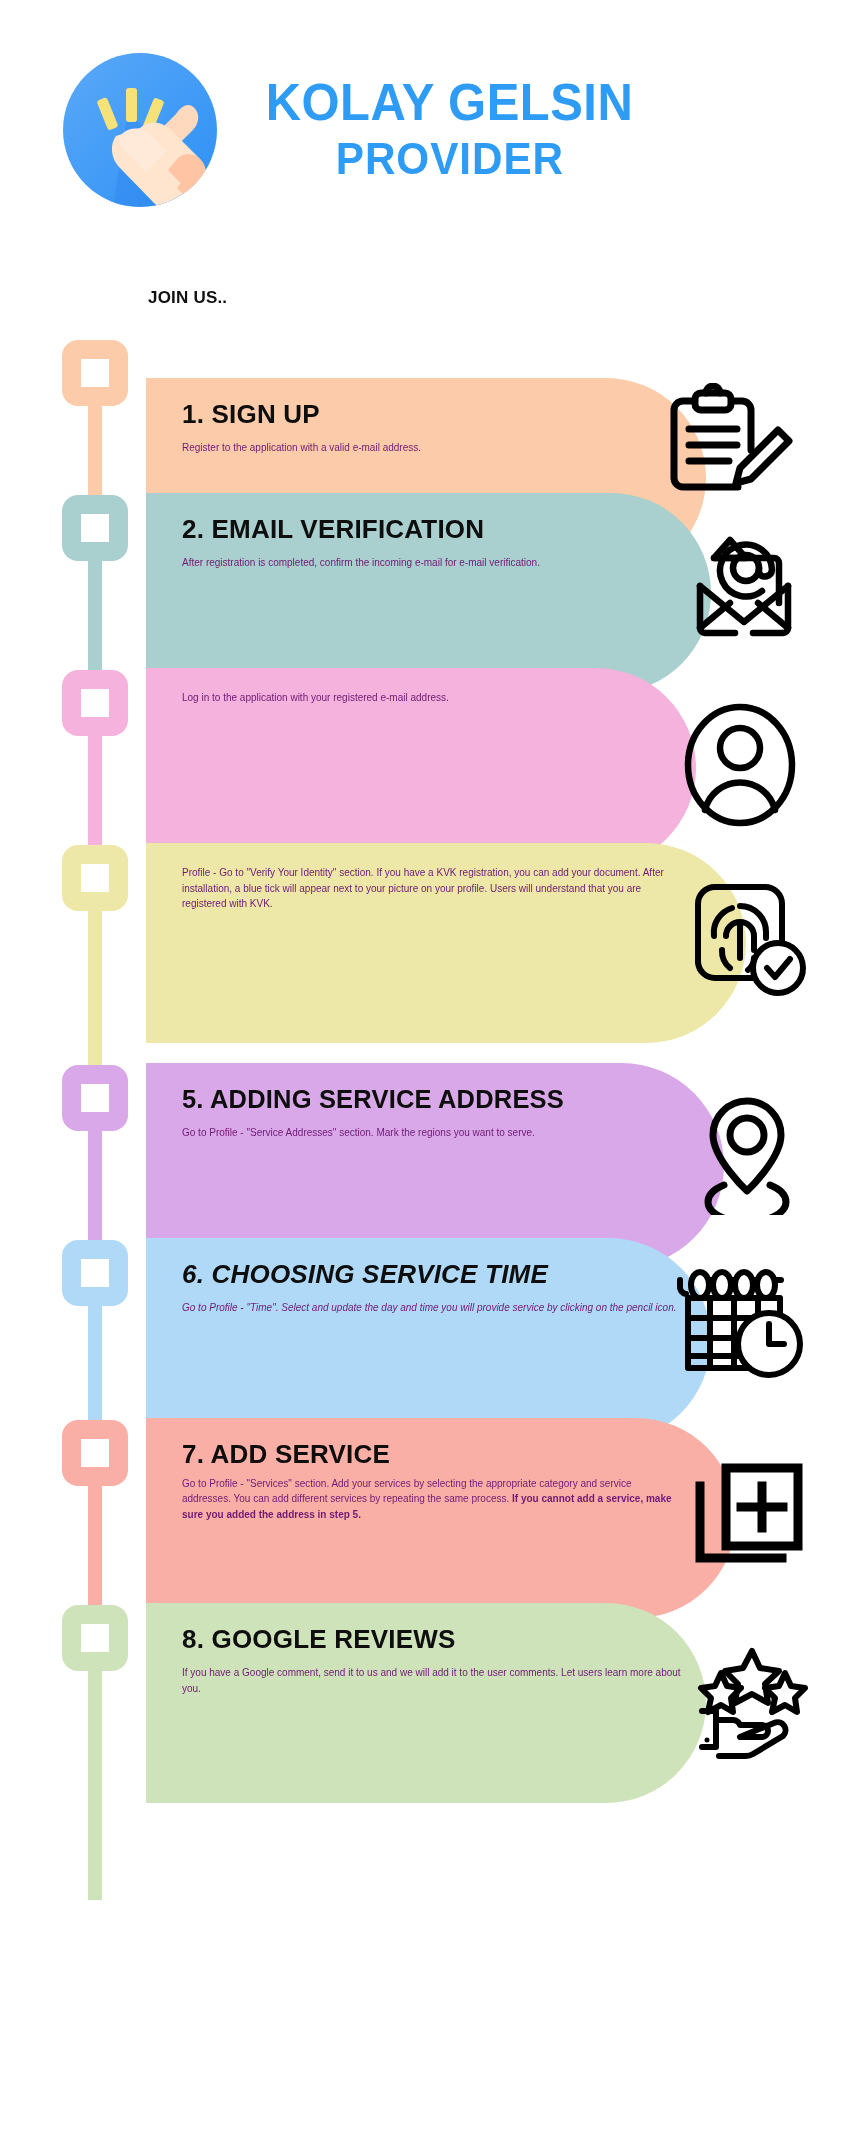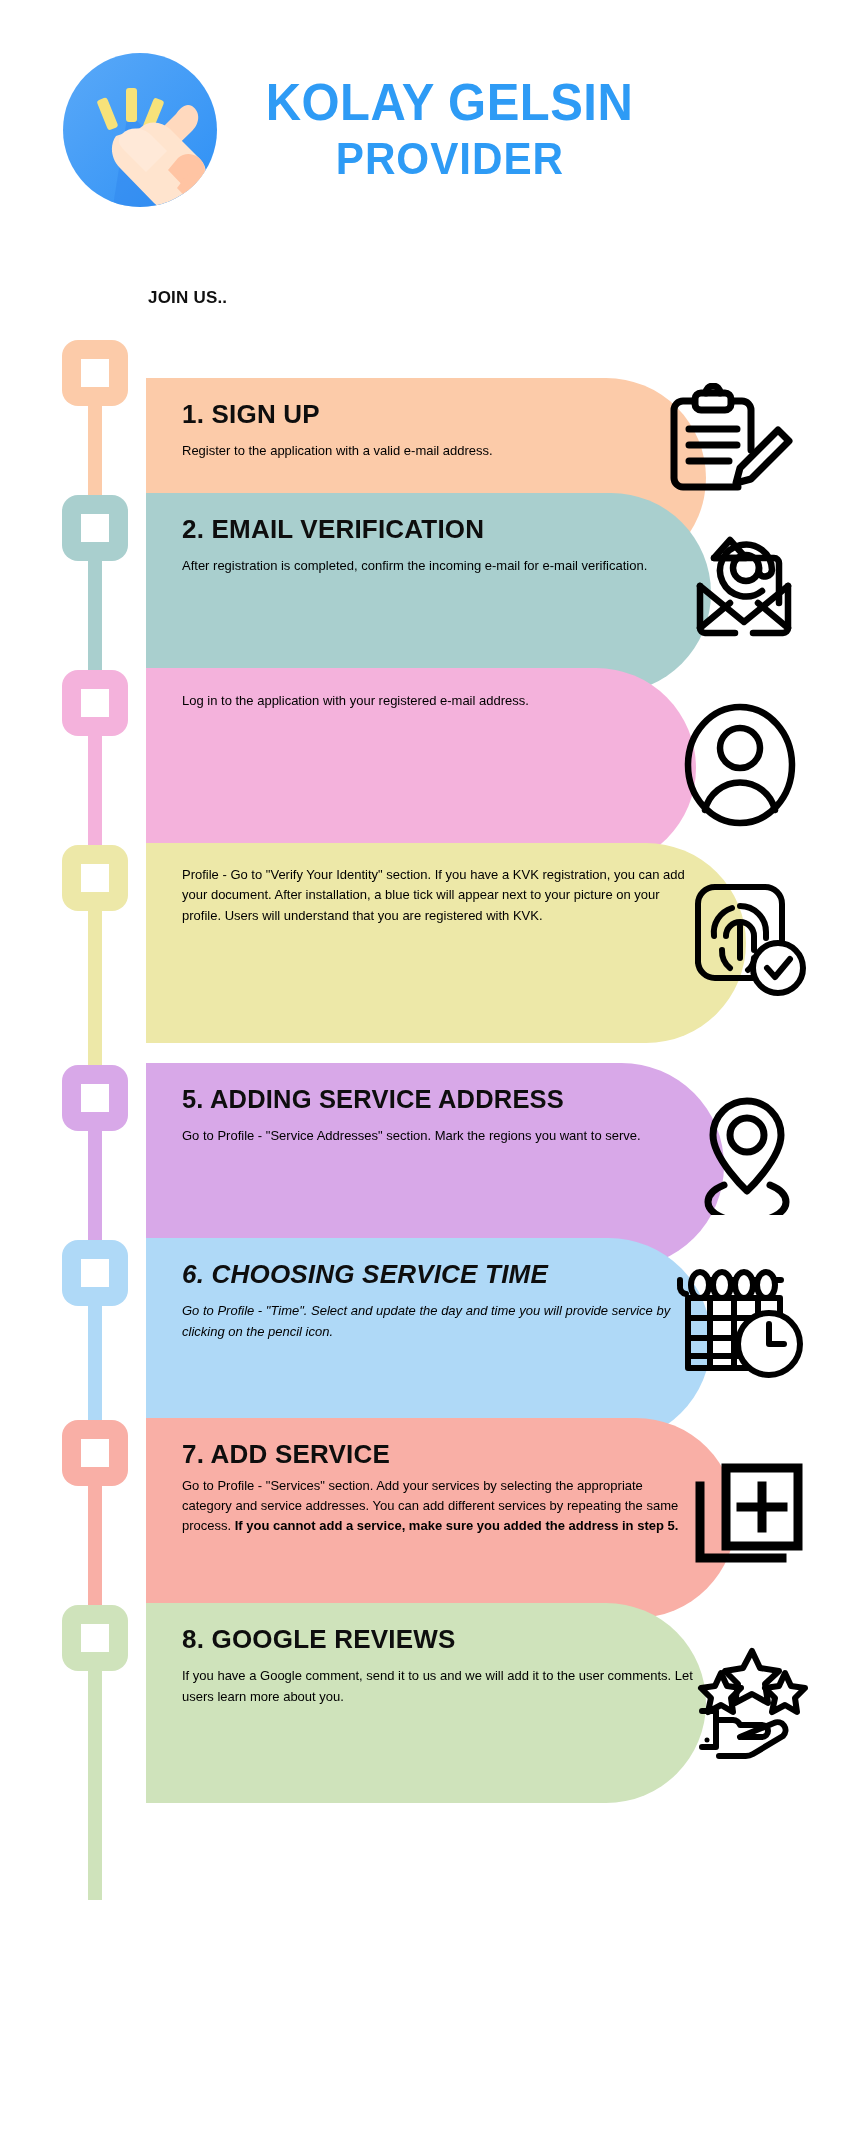--- a/index.html
+++ b/index.html
@@ -104,23 +104,23 @@
     font-size: 26px;
     font-weight: 700;
     color: #0e0e0e;
     letter-spacing: 0.2px;
     line-height: 1.15;
     margin-bottom: 10px;
     white-space: nowrap;
   }
   .card-title.tight { transform: scaleX(0.98); transform-origin: left center; }
   .card-body {
-    font-size: 13px;
+    font-size: 10px;
     line-height: 1.62;
-    color: #000000;
+    color: #701a75;
     max-width: 520px;
     font-weight: 400;
   }
   .card-body b { font-weight: 700; }
 
   .step-icon {
     position: absolute;
     pointer-events: none;
   }
   .step-icon svg { display: block; }

